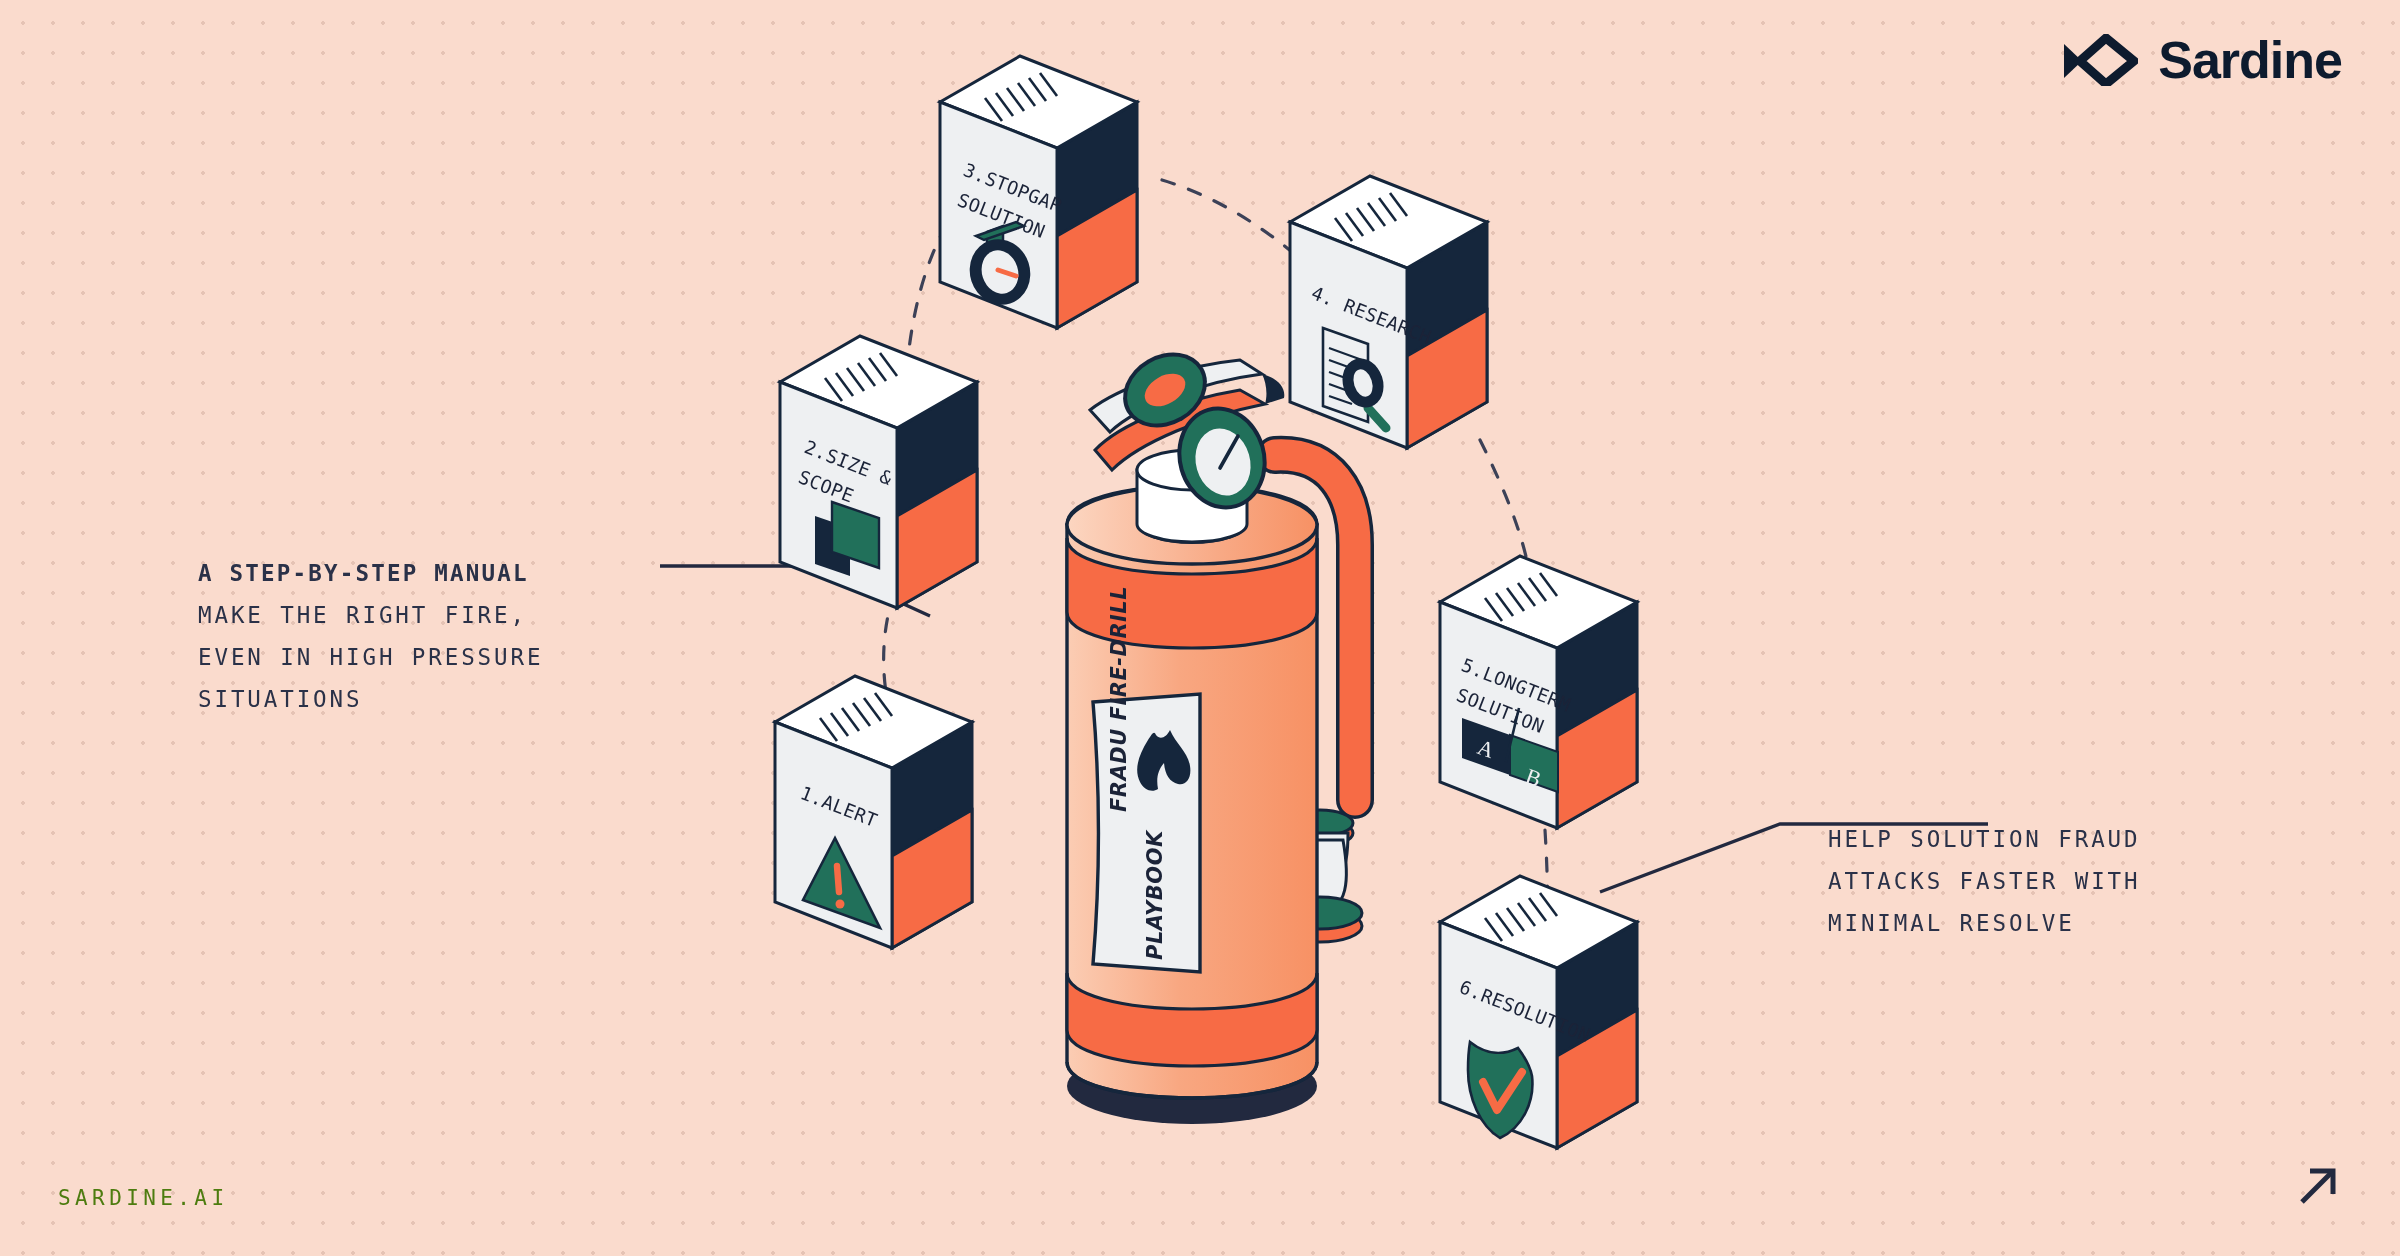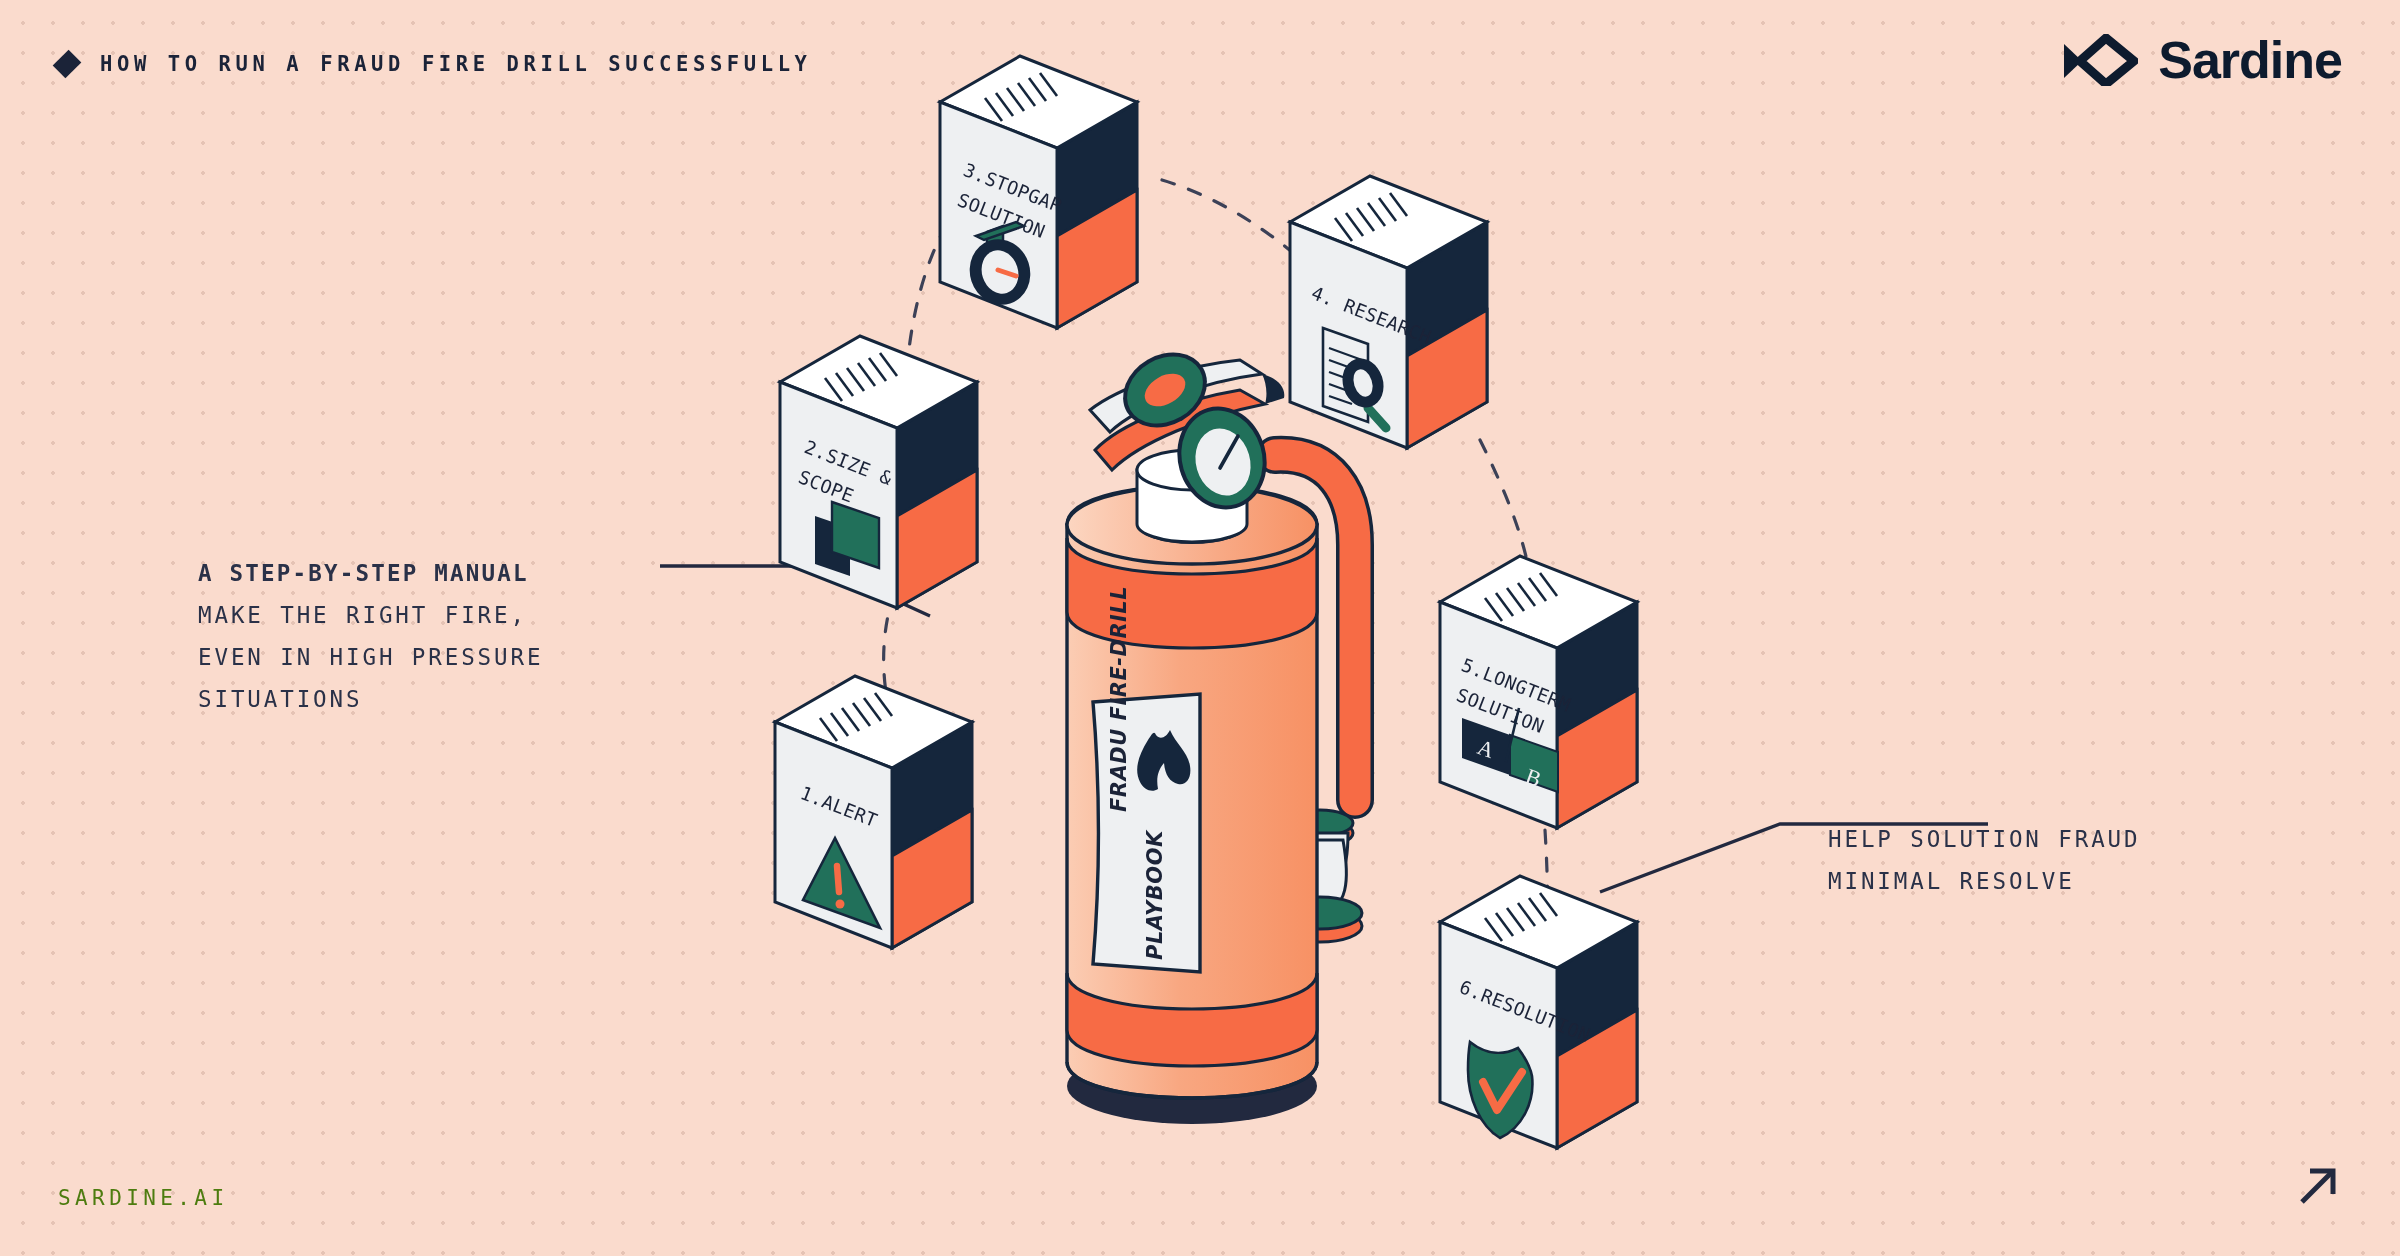--- a/index.html
+++ b/index.html
@@ -324,24 +324,20 @@
     </g>
 
     <g>
       <ellipse cx="1222" cy="458" rx="44" ry="52" fill="#15263c" transform="rotate(-16 1222 458)"></ellipse>
       <ellipse cx="1222" cy="458" rx="40" ry="48" fill="#21705a" transform="rotate(-16 1222 458)"></ellipse>
       <ellipse cx="1223" cy="462" rx="27" ry="34" fill="#eef0f2" transform="rotate(-16 1223 462)"></ellipse>
       <path d="M1220 468 L 1238 436" stroke="#15263c" stroke-width="3.6" stroke-linecap="round"></path>
     </g>
   </svg>
 
-  <div class="hdr">
-    <span class="hdr-diamond"></span>
-    <span class="hdr-title">HOW TO RUN A FRAUD FIRE DRILL SUCCESSFULLY</span>
-  </div>
 
   <div class="logo">
     <span>
       <svg width="78" height="52" viewBox="0 0 78 52">
         <path d="M4 10 L 4 44 L 22 27 Z" fill="#0d1b2e"></path>
         <path d="M12 10 L 12 44" stroke="#0d1b2e" stroke-width="8" stroke-linecap="butt" opacity="0"></path>
         <path d="M46 4 L 74 27 L 46 50 L 20 27 Z" fill="none" stroke="#0d1b2e" stroke-width="9"></path>
       </svg>
     </span>
     <span class="logo-word">Sardine</span>
@@ -349,20 +345,21 @@
 
   <div class="callout" id="callout-left">
     <div class="ln b">A STEP-BY-STEP MANUAL</div>
     <div class="ln">MAKE THE RIGHT FIRE,</div>
     <div class="ln">EVEN IN HIGH PRESSURE</div>
     <div class="ln">SITUATIONS</div>
   </div>
 
   <div class="callout" id="callout-right">
     <div class="ln">HELP SOLUTION FRAUD</div>
+    <div class="ln">ATTACKS FASTER WITH</div>
     <div class="ln">MINIMAL RESOLVE</div>
   </div>
 
   <div class="footer">SARDINE.AI</div>
   <div class="arrow-cta">
     <svg width="52" height="52" viewBox="0 0 52 52">
       <path d="M10 42 L 40 12" stroke="#22293f" stroke-width="5" stroke-linecap="butt" fill="none"></path>
       <path d="M18 11 L 41 11 L 41 34" stroke="#22293f" stroke-width="5" fill="none" stroke-linecap="butt"></path>
     </svg>
   </div>

